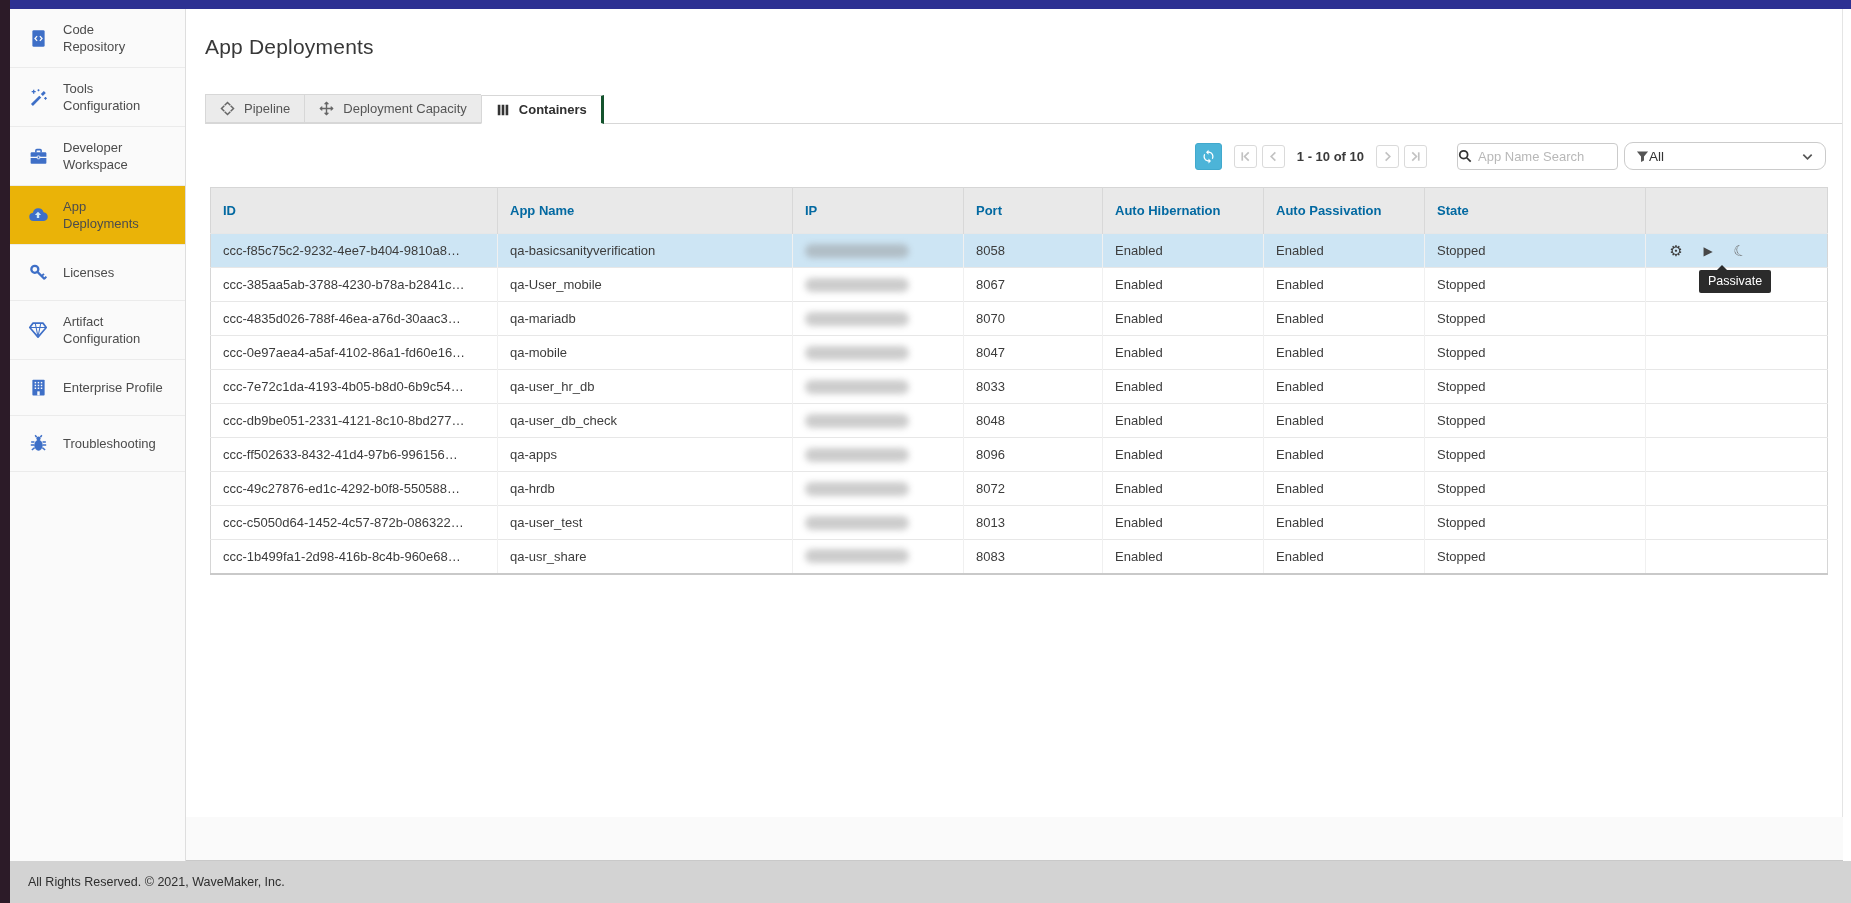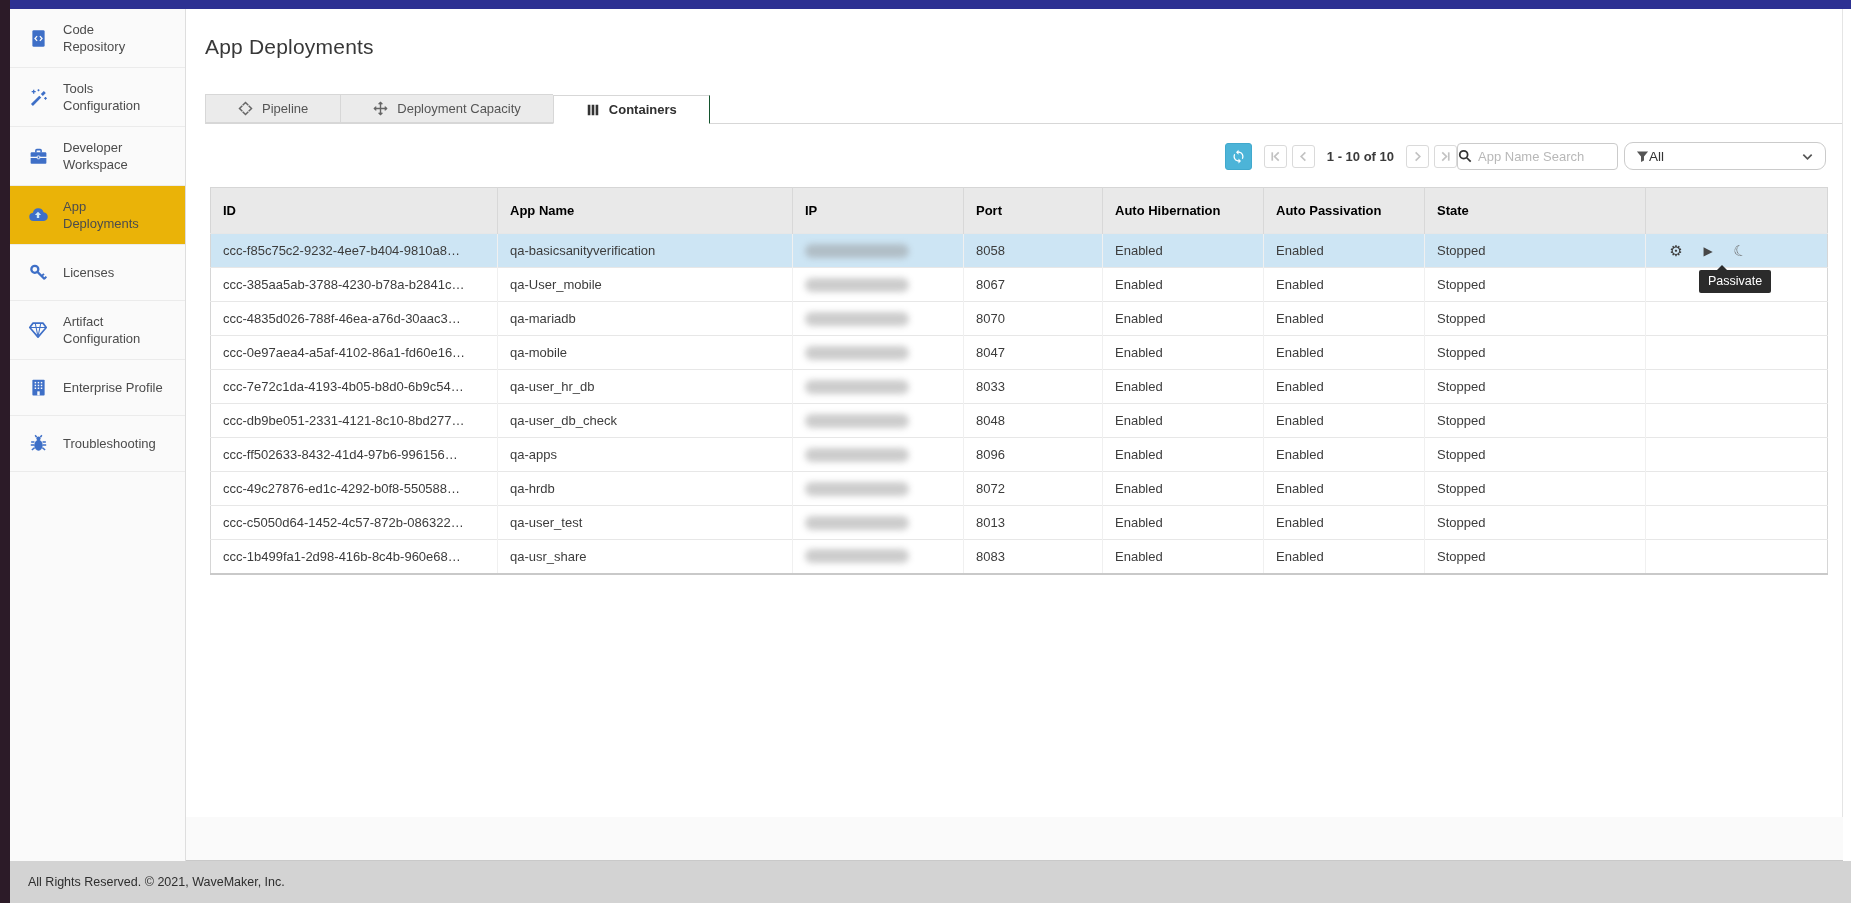--- a/index.html
+++ b/index.html
@@ -16,42 +16,42 @@
   .side-item .sicon { flex:0 0 22px; width:22px; height:22px; display:flex; align-items:center; justify-content:center; }
   .side-item .slabel { font-size:13px; line-height:17px; color:#4c4c4c; white-space:pre-line; }
 
   
   .main { position:absolute; left:186px; top:9px; width:1657px; height:852px; background:#fafafa; border-bottom:1px solid #c9c9c9; }
   .panel { position:absolute; left:0; top:0; width:1657px; height:808px; background:#fff; border-right:1px solid #e5e5e5; }
 
   .title { position:absolute; left:19px; top:26px; font-size:21px; font-weight:500; color:#383838; letter-spacing:.2px; }
 
   .tabbar { position:absolute; left:19px; top:86px; right:0; height:29px; border-bottom:1px solid #d7d7d7; display:flex; align-items:flex-end; }
-  .tab { display:inline-flex; align-items:center; gap:9px; height:29px; padding:0 32px; background:#ebebeb; border:1px solid #d7d7d7; border-right:none; font-size:13px; color:#555; cursor:pointer; }
+  .tab { display:inline-flex; align-items:center; gap:9px; height:29px; padding:0 14px; background:#ebebeb; border:1px solid #d7d7d7; border-right:none; font-size:13px; color:#555; cursor:pointer; }
   .tab:last-of-type { border-right:1px solid #d7d7d7; }
-  .tab.active { background:#fff; border-right:1px solid #14532d; border-bottom:1px solid #fff; margin-bottom:-1px; font-weight:700; color:#2f2f2f; }
+  .tab.active { background:#fff; border-right:3px solid #14532d; border-bottom:1px solid #fff; margin-bottom:-1px; font-weight:700; color:#2f2f2f; }
   .tab svg { display:block; }
 
   
   .toolbar { position:absolute; top:133px; right:16px; height:28px; display:flex; align-items:center; }
   .refresh-btn { width:27px; height:27px; background:#4cb4d8; border:1px solid #41a9cd; border-radius:3px; display:flex; align-items:center; justify-content:center; cursor:pointer; margin-right:12px; }
   .pgbtn { width:23px; height:23px; background:#fff; border:1px solid #dadada; border-radius:3px; display:flex; align-items:center; justify-content:center; cursor:default; }
   .pgbtn + .pgbtn { margin-left:5px; }
   .range { margin:0 12px; font-size:13px; font-weight:700; color:#3a3a3a; white-space:nowrap; }
-  .searchbox { width:161px; height:27px; border:1px solid #cbcbcb; border-radius:4px; background:#fff; display:flex; align-items:center; padding:0 0; gap:6px; }
+  .searchbox { margin-left:30px; width:161px; height:27px; border:1px solid #cbcbcb; border-radius:4px; background:#fff; display:flex; align-items:center; padding:0 0; gap:6px; }
   .searchbox input { border:none; outline:none; width:100%; font-size:13px; color:#333; font-family:"Liberation Sans", sans-serif; background:transparent; }
   .searchbox input::placeholder { color:#b8b8b8; }
   .filterbox { margin-left:6px; width:202px; height:28px; border:1px solid #cbcbcb; border-radius:9px; background:#fff; display:flex; align-items:center; padding:0 11px; cursor:pointer; }
   .filterbox .fval { font-size:13.5px; color:#333; }
   .filterbox .caret { margin-left:auto; }
 
   
   .gridwrap { position:absolute; left:24px; top:178px; width:1617px; }
   table.grid { border-collapse:collapse; table-layout:fixed; width:1617px; background:#fff; border:1px solid #d6d6d6; border-bottom:2px solid #c9c9c9; }
-  table.grid thead th { height:46px; background:#e9e9e9; text-align:left; font-size:13px; font-weight:700; color:#000000; padding:0 0 0 12px; border-left:1px solid #d8d8d8; }
+  table.grid thead th { height:46px; background:#e9e9e9; text-align:left; font-size:13px; font-weight:700; color:#0369a1; padding:0 0 0 12px; border-left:1px solid #d8d8d8; }
   table.grid thead th:first-child { border-left:none; }
   table.grid tbody td { height:34px; font-size:13px; color:#3c3c3c; padding:0 0 0 12px; border-top:1px solid #e7e7e7; border-left:1px solid #f0f0f0; overflow:hidden; white-space:nowrap; }
   table.grid tbody td:first-child { border-left:none; }
   table.grid tbody tr { cursor:pointer; }
   table.grid tbody tr.selected td { background:#cde5f4; }
   .redacted { width:104px; height:14px; background:#8f8f8f; opacity:.45; border-radius:7px; filter:blur(3px); }
   .rowactions { display:flex; align-items:center; gap:16px; padding-left:10px; }
   .act { display:inline-flex; align-items:center; justify-content:center; width:16px; height:16px; cursor:pointer; }
   .act.gear { font-size:15px; color:#3d3d3d; }
   .act.play { font-size:12px; color:#474747; }

